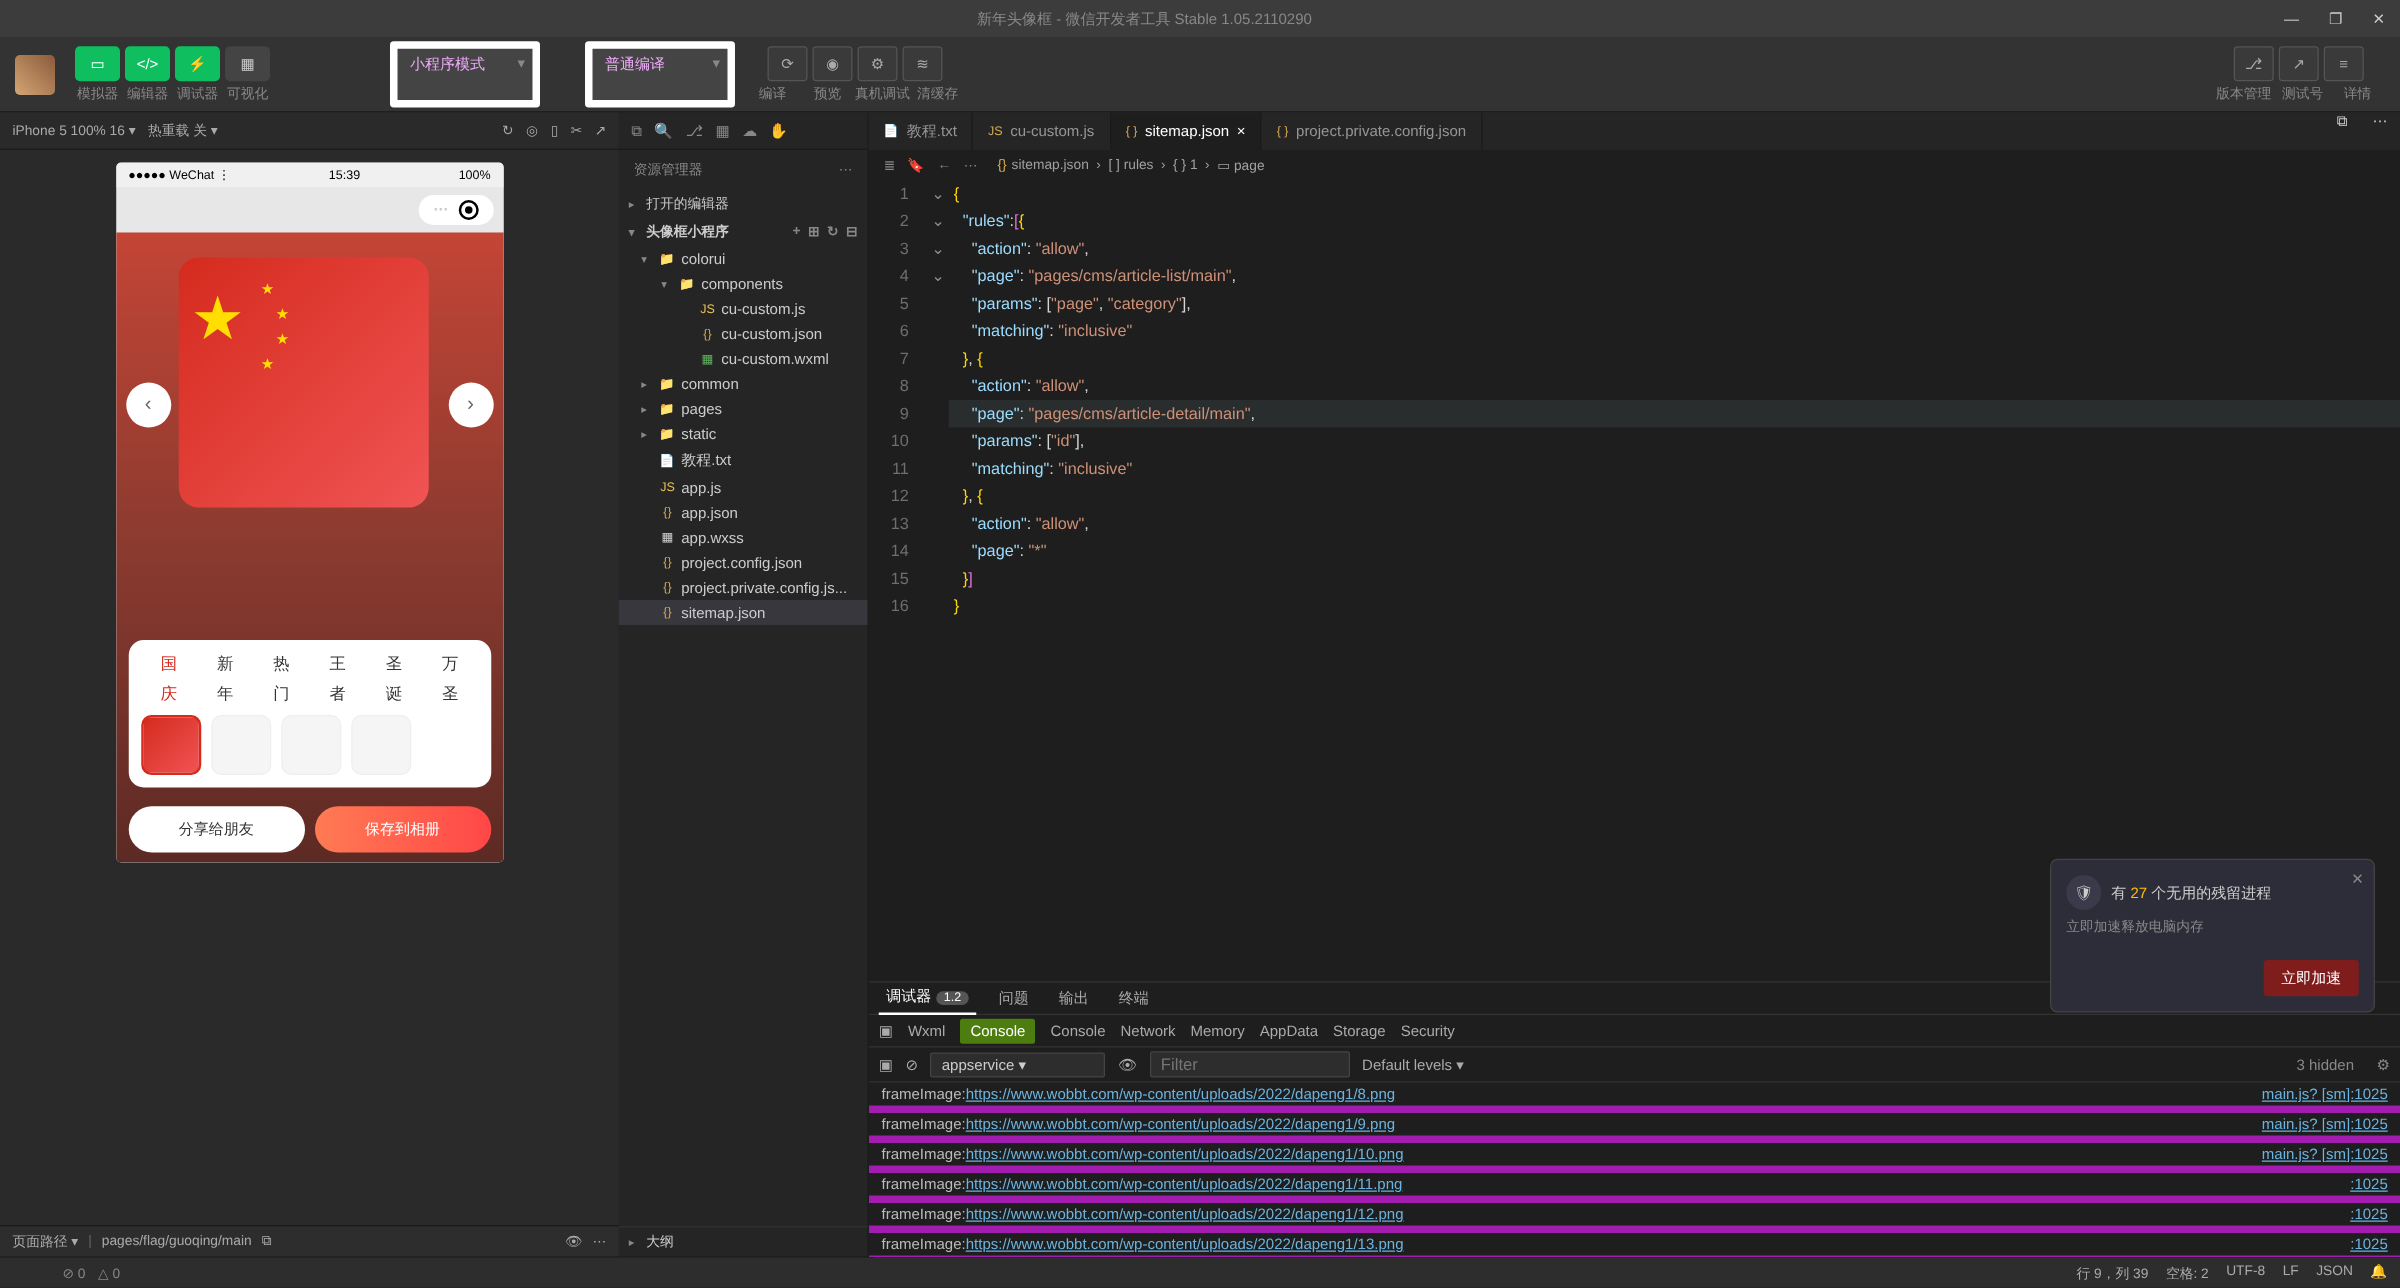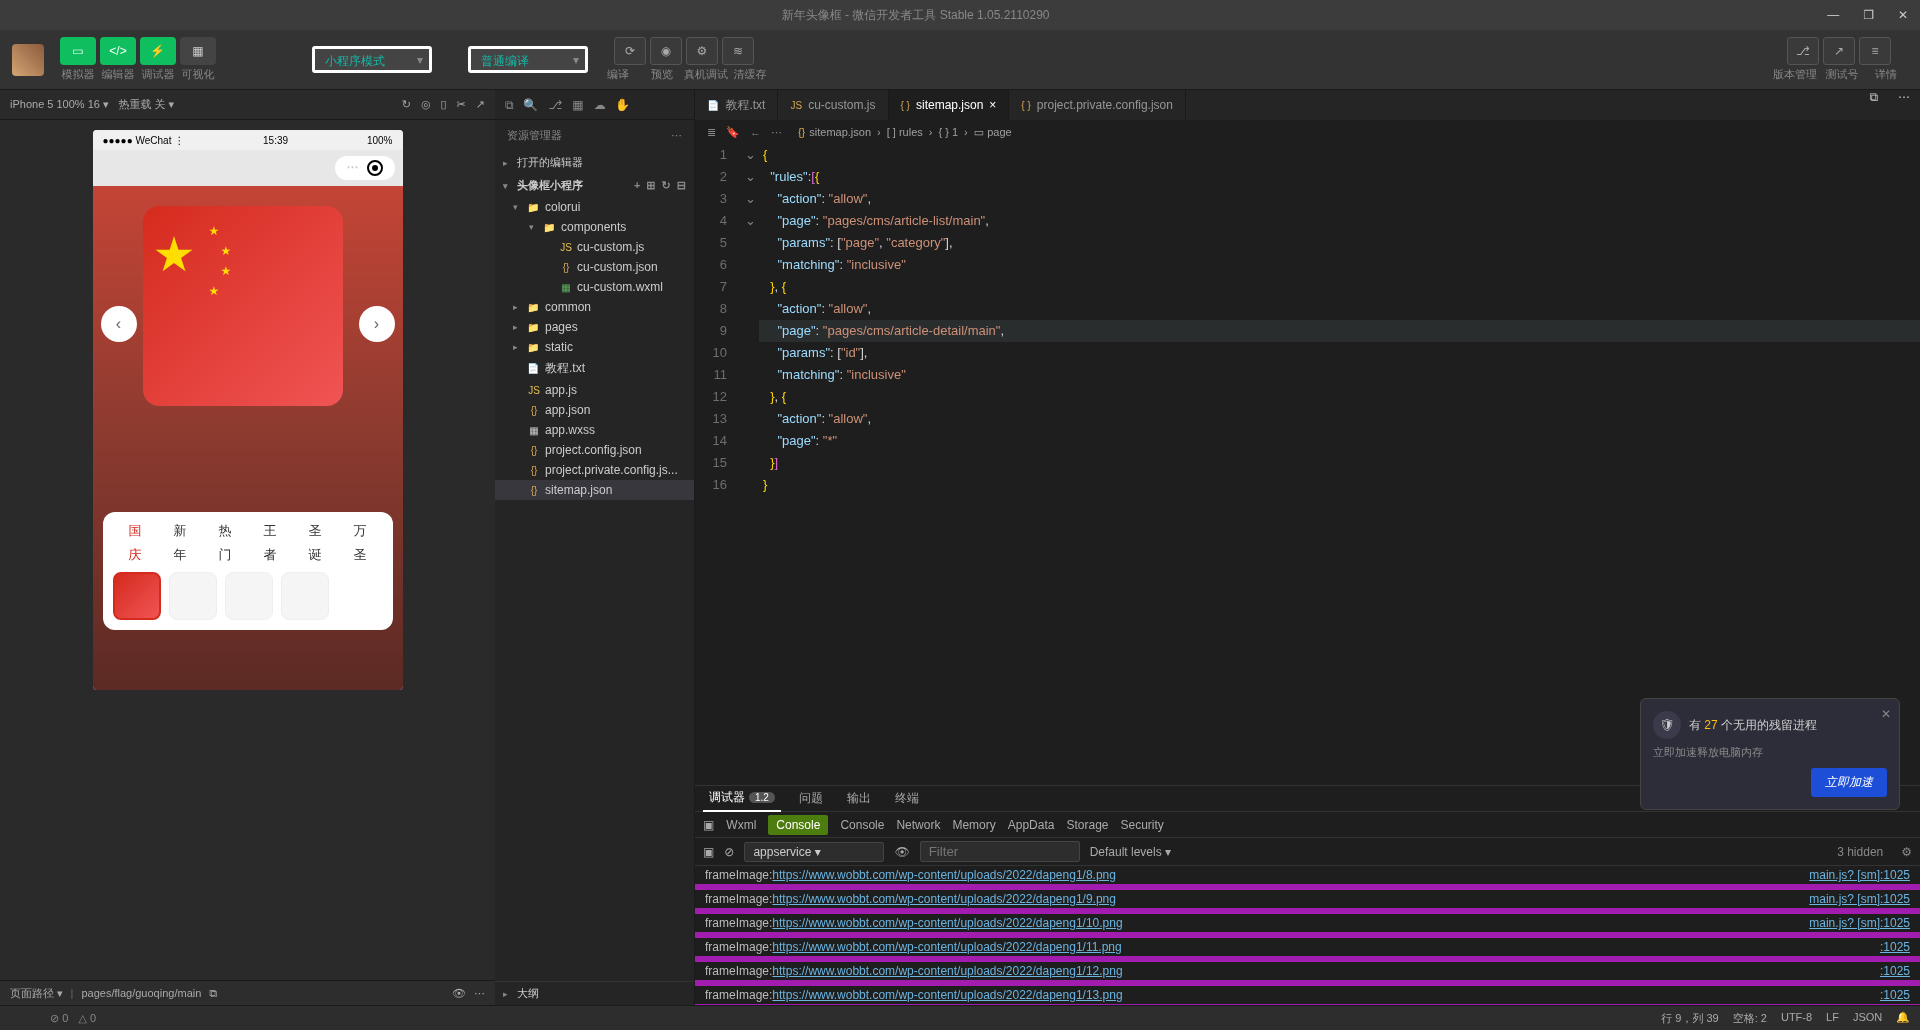--- a/index.html
+++ b/index.html
@@ -11,21 +11,21 @@
 .win-btn { cursor: pointer; padding: 0 4px; }
 .toolbar { height: 60px; background: #333; display: flex; align-items: center; padding: 0 12px; gap: 8px; border-bottom: 1px solid #1a1a1a; }
 .avatar { width: 32px; height: 32px; background: linear-gradient(45deg, #d4a574, #8b5a3c); border-radius: 4px; margin-right: 8px; }
 .tb-group { display: flex; flex-direction: column; align-items: center; gap: 2px; }
 .tb-btns-row { display: flex; gap: 4px; }
 .tb-btn { width: 36px; height: 28px; border-radius: 4px; display: flex; align-items: center; justify-content: center; cursor: pointer; }
 .tb-green { background: #0fbf5f; color: #fff; }
 .tb-dark { background: #444; color: #ccc; }
 .tb-labels { display: flex; gap: 4px; font-size: 11px; color: #888; }
 .tb-labels span { width: 36px; text-align: center; }
-.select-box { background: #444; border: 3px solid #ffffff; padding: 4px 24px 0 10px; border-radius: 3px; color: #14b8a6; position: relative; min-width: 120px; }
+.select-box { background: #444; border: 6px solid #ffffff; padding: 4px 24px 20px 10px; border-radius: 3px; color: #f0abfc; position: relative; min-width: 120px; }
 .select-box::after { content: "▾"; position: absolute; right: 6px; color: #888; }
 .tb-icon { width: 32px; height: 28px; display: flex; align-items: center; justify-content: center; color: #aaa; cursor: pointer; border: 1px solid #555; border-radius: 3px; background: #3a3a3a; }
 .tb-right-group { display: flex; flex-direction: column; align-items: center; gap: 2px; }
 .tb-right-labels { display: flex; font-size: 11px; color: #888; }
 .tb-right-labels span { width: 44px; text-align: center; }
 .tb-spacer { flex: 1; }
 .main { display: flex; height: calc(100% - 115px); }
 .sim-area { width: 495px; background: #2a2a2a; display: flex; flex-direction: column; }
 .sim-controls { height: 30px; display: flex; align-items: center; padding: 0 10px; gap: 10px; color: #aaa; font-size: 11px; border-bottom: 1px solid #1a1a1a; }
 .sim-ctrl { cursor: pointer; }
@@ -107,21 +107,21 @@
 .statusbar { height: 25px; background: #2d2d2d; display: flex; align-items: center; padding: 0 10px; color: #aaa; font-size: 11px; border-top: 1px solid #1a1a1a; }
 .sb-center { margin-left: 40px; display: flex; gap: 10px; color: #888; }
 .sb-right { margin-left: auto; display: flex; gap: 14px; }
 .sim-footer { height: 25px; display: flex; align-items: center; padding: 0 10px; color: #aaa; font-size: 11px; gap: 8px; background: #2d2d2d; border-top: 1px solid #1a1a1a; }
 .popup { position: absolute; right: 20px; bottom: 220px; width: 260px; background: #2d2d3a; border: 1px solid #444; border-radius: 6px; padding: 12px; color: #ccc; }
 .popup-hdr { display: flex; align-items: center; gap: 8px; }
 .popup-close { position: absolute; right: 8px; top: 8px; color: #888; cursor: pointer; }
 .popup-shield { width: 28px; height: 28px; background: #3a3a4a; border-radius: 50%; display: flex; align-items: center; justify-content: center; }
 .popup-num { color: #ffc107; }
 .popup-sub { font-size: 11px; color: #888; margin-top: 6px; }
-.popup-btn { background: #1d4ed8; color: #fff; padding: 6px 14px; border-radius: 3px; float: right; margin-top: 8px; cursor: pointer; font-style: italic; }
+.popup-btn { background: #7f1d1d; color: #fff; padding: 6px 14px; border-radius: 3px; float: right; margin-top: 19px; cursor: pointer; }
 </style>
 </head>
 <body>
 
 <div class="titlebar">
   <div class="titlebar-center">新年头像框 - 微信开发者工具 Stable 1.05.2110290</div>
   <div class="win-controls">
     <span class="win-btn">—</span>
     <span class="win-btn">❐</span>
     <span class="win-btn">✕</span>
@@ -230,20 +230,24 @@
                 <span class="cat-item">诞</span>
                 <span class="cat-item">圣</span>
               </div>
             <div class="thumbs">
               <div class="thumb selected"></div>
               <div class="thumb"></div>
               <div class="thumb"></div>
               <div class="thumb"></div>
             </div>
           </div>
+          <div class="phone-buttons">
+            <div class="phone-btn btn-share">分享给朋友</div>
+            <div class="phone-btn btn-save">保存到相册</div>
+          </div>
         </div>
       </div>
     </div>
     <div class="sim-footer">
       <span>页面路径 ▾</span>
       <span style="color:#666">|</span>
       <span>pages/flag/guoqing/main</span>
       <span>⧉</span>
       <span style="flex:1"></span>
       <span>👁</span>

